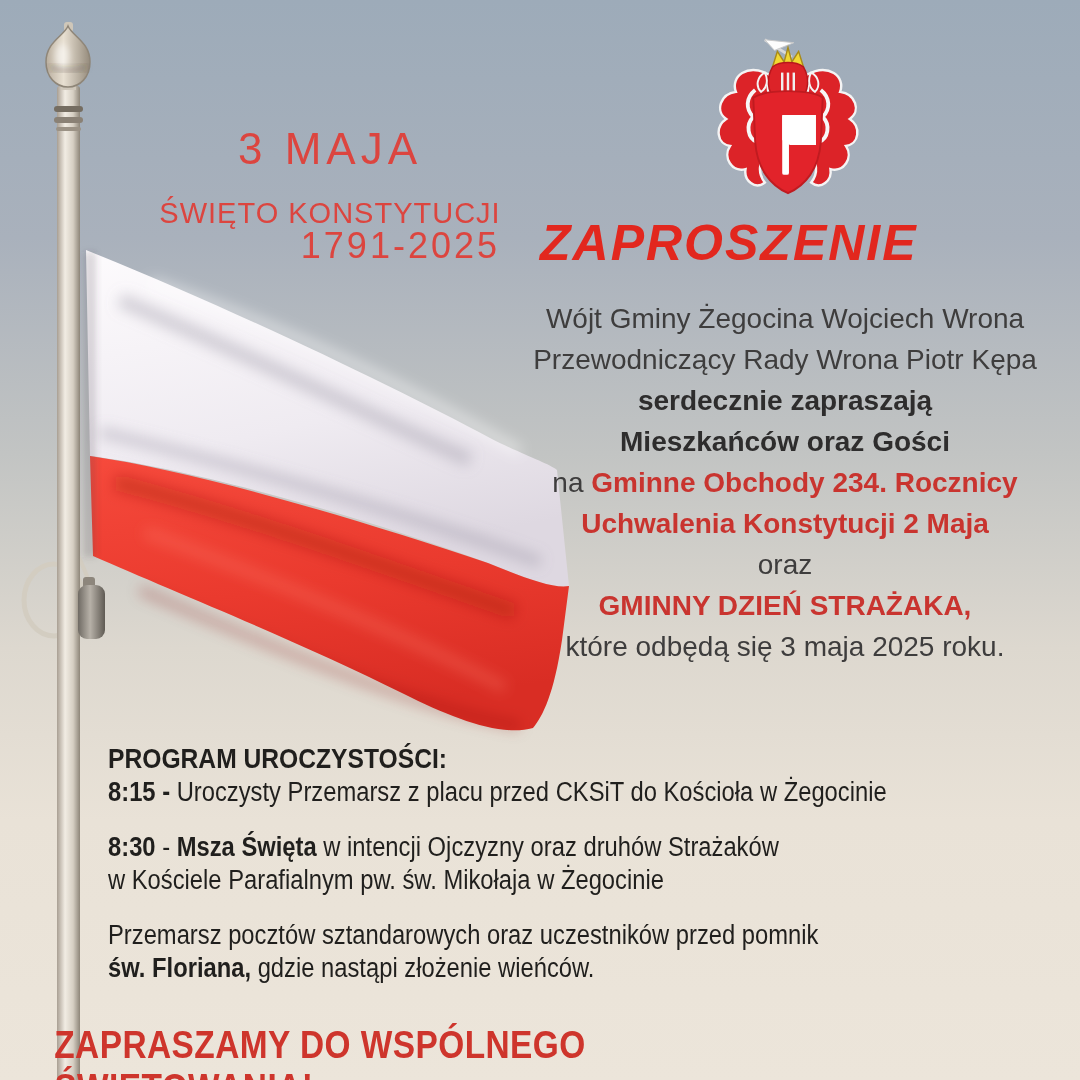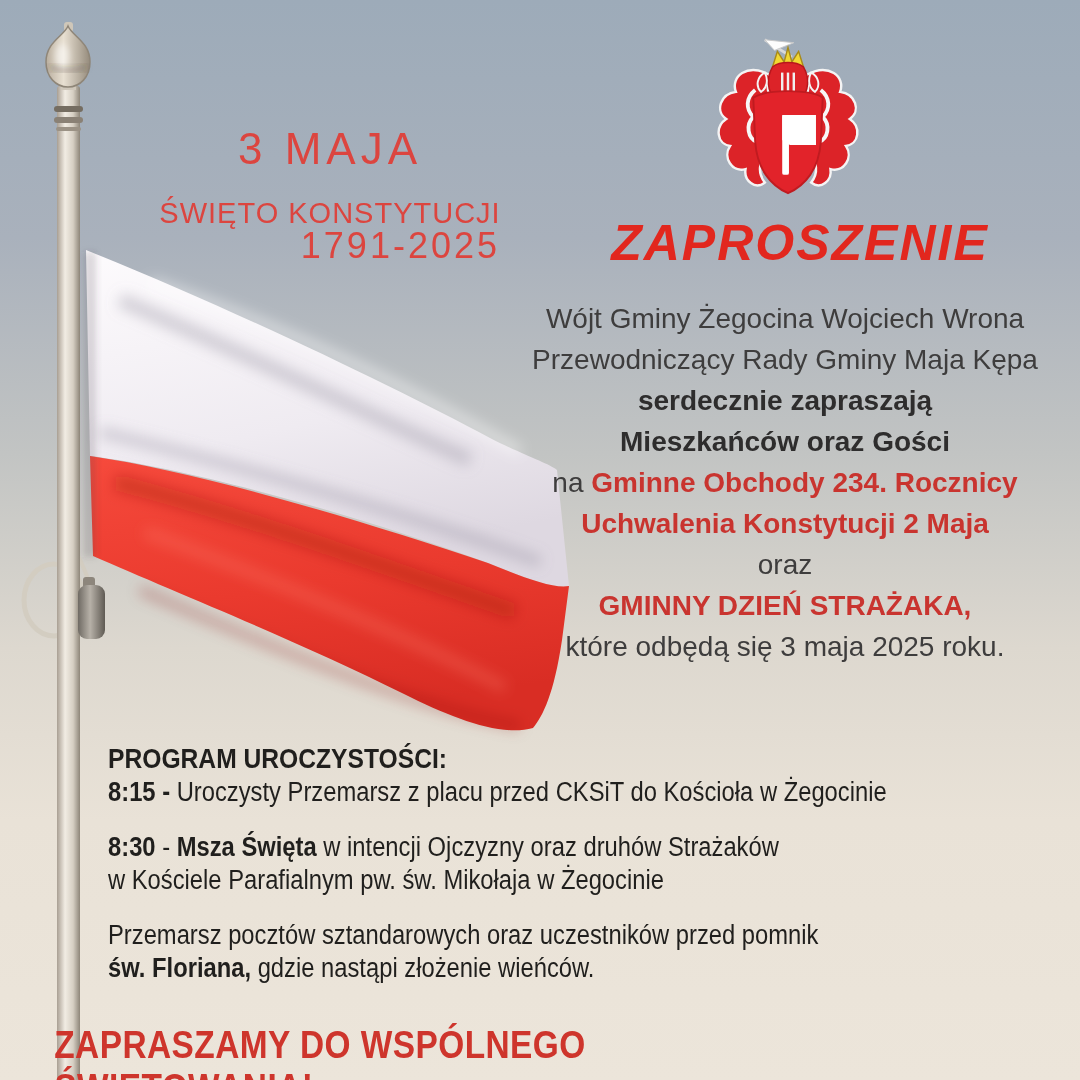--- a/index.html
+++ b/index.html
@@ -8,21 +8,21 @@
     font-family:"Liberation Sans",sans-serif;
     background:linear-gradient(180deg,#9dabb9 0%,#a9b1bc 22%,#c2c4c3 42%,#ddd8cf 60%,#e9e2d7 76%,#ece5da 100%);
   }
   .flag-scene{position:absolute;left:0;top:0;width:1080px;height:1080px;}
   .title-block{position:absolute;left:158px;top:116px;width:344px;text-align:center;color:#dc453f;}
   .title-main{font-size:44px;line-height:66px;letter-spacing:5px;font-weight:normal;}
   .title-sub{font-size:29px;line-height:34px;letter-spacing:1px;margin-top:14px;}
   .title-years{font-size:36px;line-height:32px;letter-spacing:3px;text-align:right;padding-right:2px;}
   .crest{position:absolute;left:710px;top:34px;width:156px;height:164px;}
   .zaproszenie{
-    position:absolute;left:540px;top:214px;width:520px;text-align:center;
+    position:absolute;left:540px;top:214px;width:520px;text-align:left;
     font-size:50px;font-weight:bold;font-style:italic;letter-spacing:2px;color:#e2271e;
   }
   .invitation{
     position:absolute;left:500px;top:298px;width:570px;text-align:center;
     font-size:28px;line-height:41px;color:#3e3d3d;
   }
   .invitation .red{color:#c9342f;}
   .invitation strong{font-weight:bold;color:#2e2d2d;}
   .invitation strong.red{color:#c9342f;}
   .program{
@@ -148,21 +148,21 @@
       <path d="M44,66 C58,57 102,57 116,66 L114,112 C112,140 98,157 80,165 C62,157 48,140 46,112 Z" fill="#e2232a" stroke="#c01b20" stroke-width="2"></path>
       <rect x="74" y="84" width="7" height="62" rx="2" fill="#ffffff"></rect>
       <path d="M74,84 h35 v31 h-27 l-8,-5 z" fill="#ffffff"></path>
     </g>
   </svg>
 
   <div class="zaproszenie">ZAPROSZENIE</div>
 
   <div class="invitation">
     <div><span>Wójt Gminy Żegocina Wojciech Wrona</span></div>
-    <div><span>Przewodniczący Rady Gminy Maja Kępa</span></div>
+    <div><span>Przewodniczący Rady Wrona Piotr Kępa</span></div>
     <div><strong>serdecznie zapraszają</strong></div>
     <div><strong>Mieszkańców oraz Gości</strong></div>
     <div><span>na</span> <strong class="red">Gminne Obchody 234. Rocznicy</strong></div>
     <div><strong class="red">Uchwalenia Konstytucji 2 Maja</strong></div>
     <div><span>oraz</span></div>
     <div><strong class="red">GMINNY DZIEŃ STRAŻAKA,</strong></div>
     <div><span>które odbędą się 3 maja 2025 roku.</span></div>
   </div>
 
   <div class="program">

